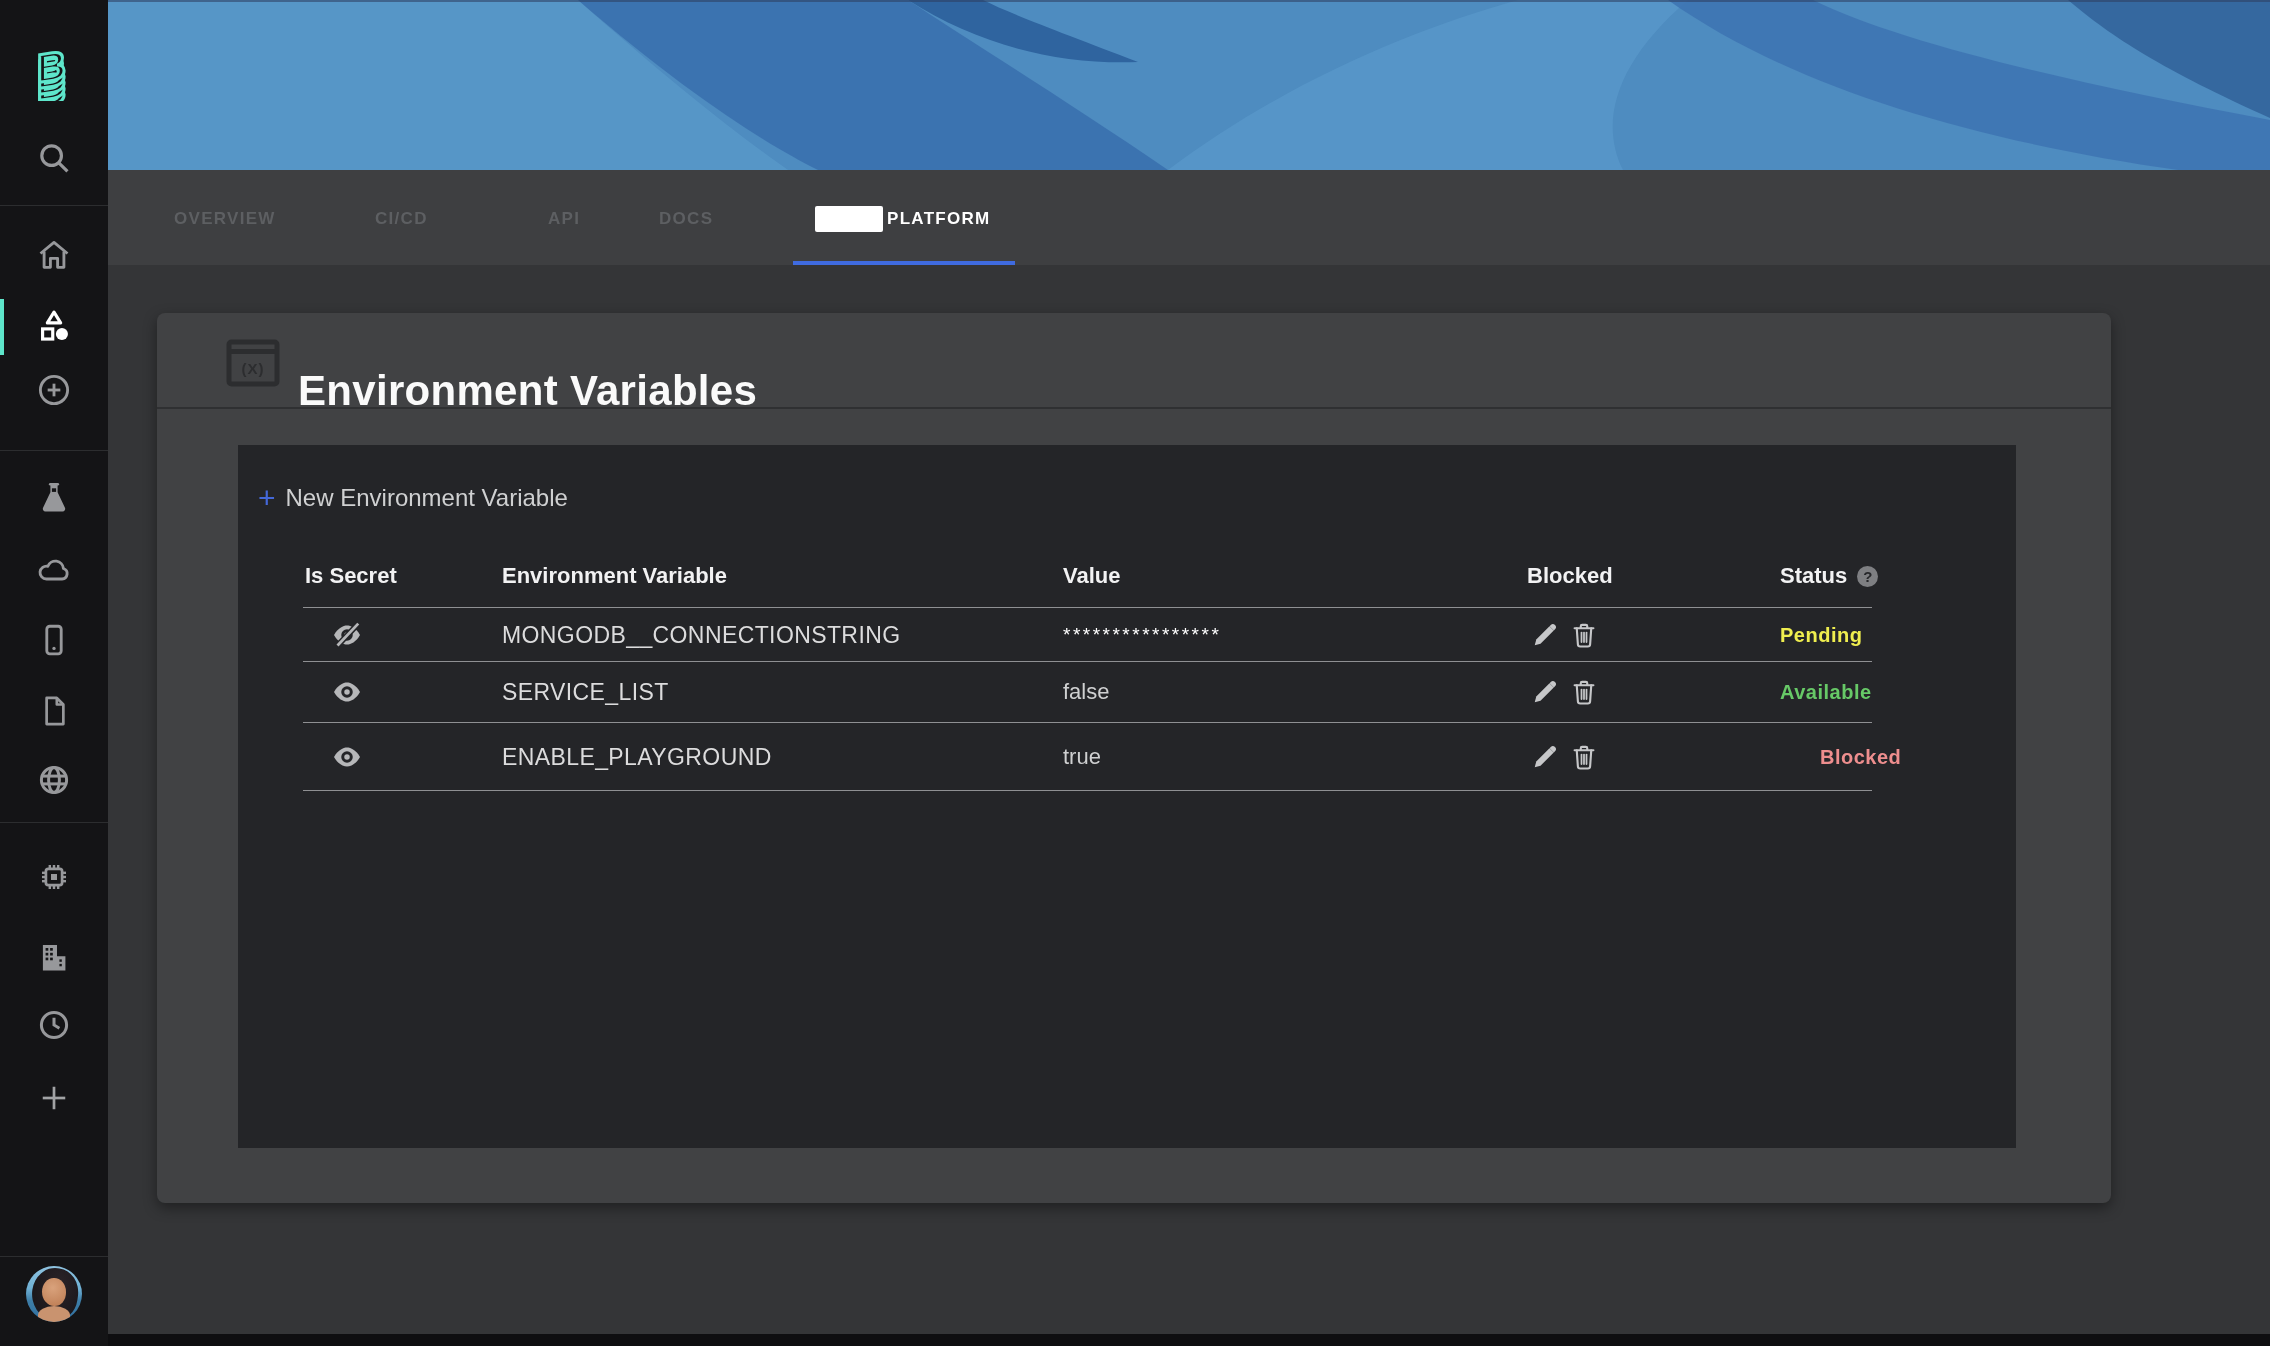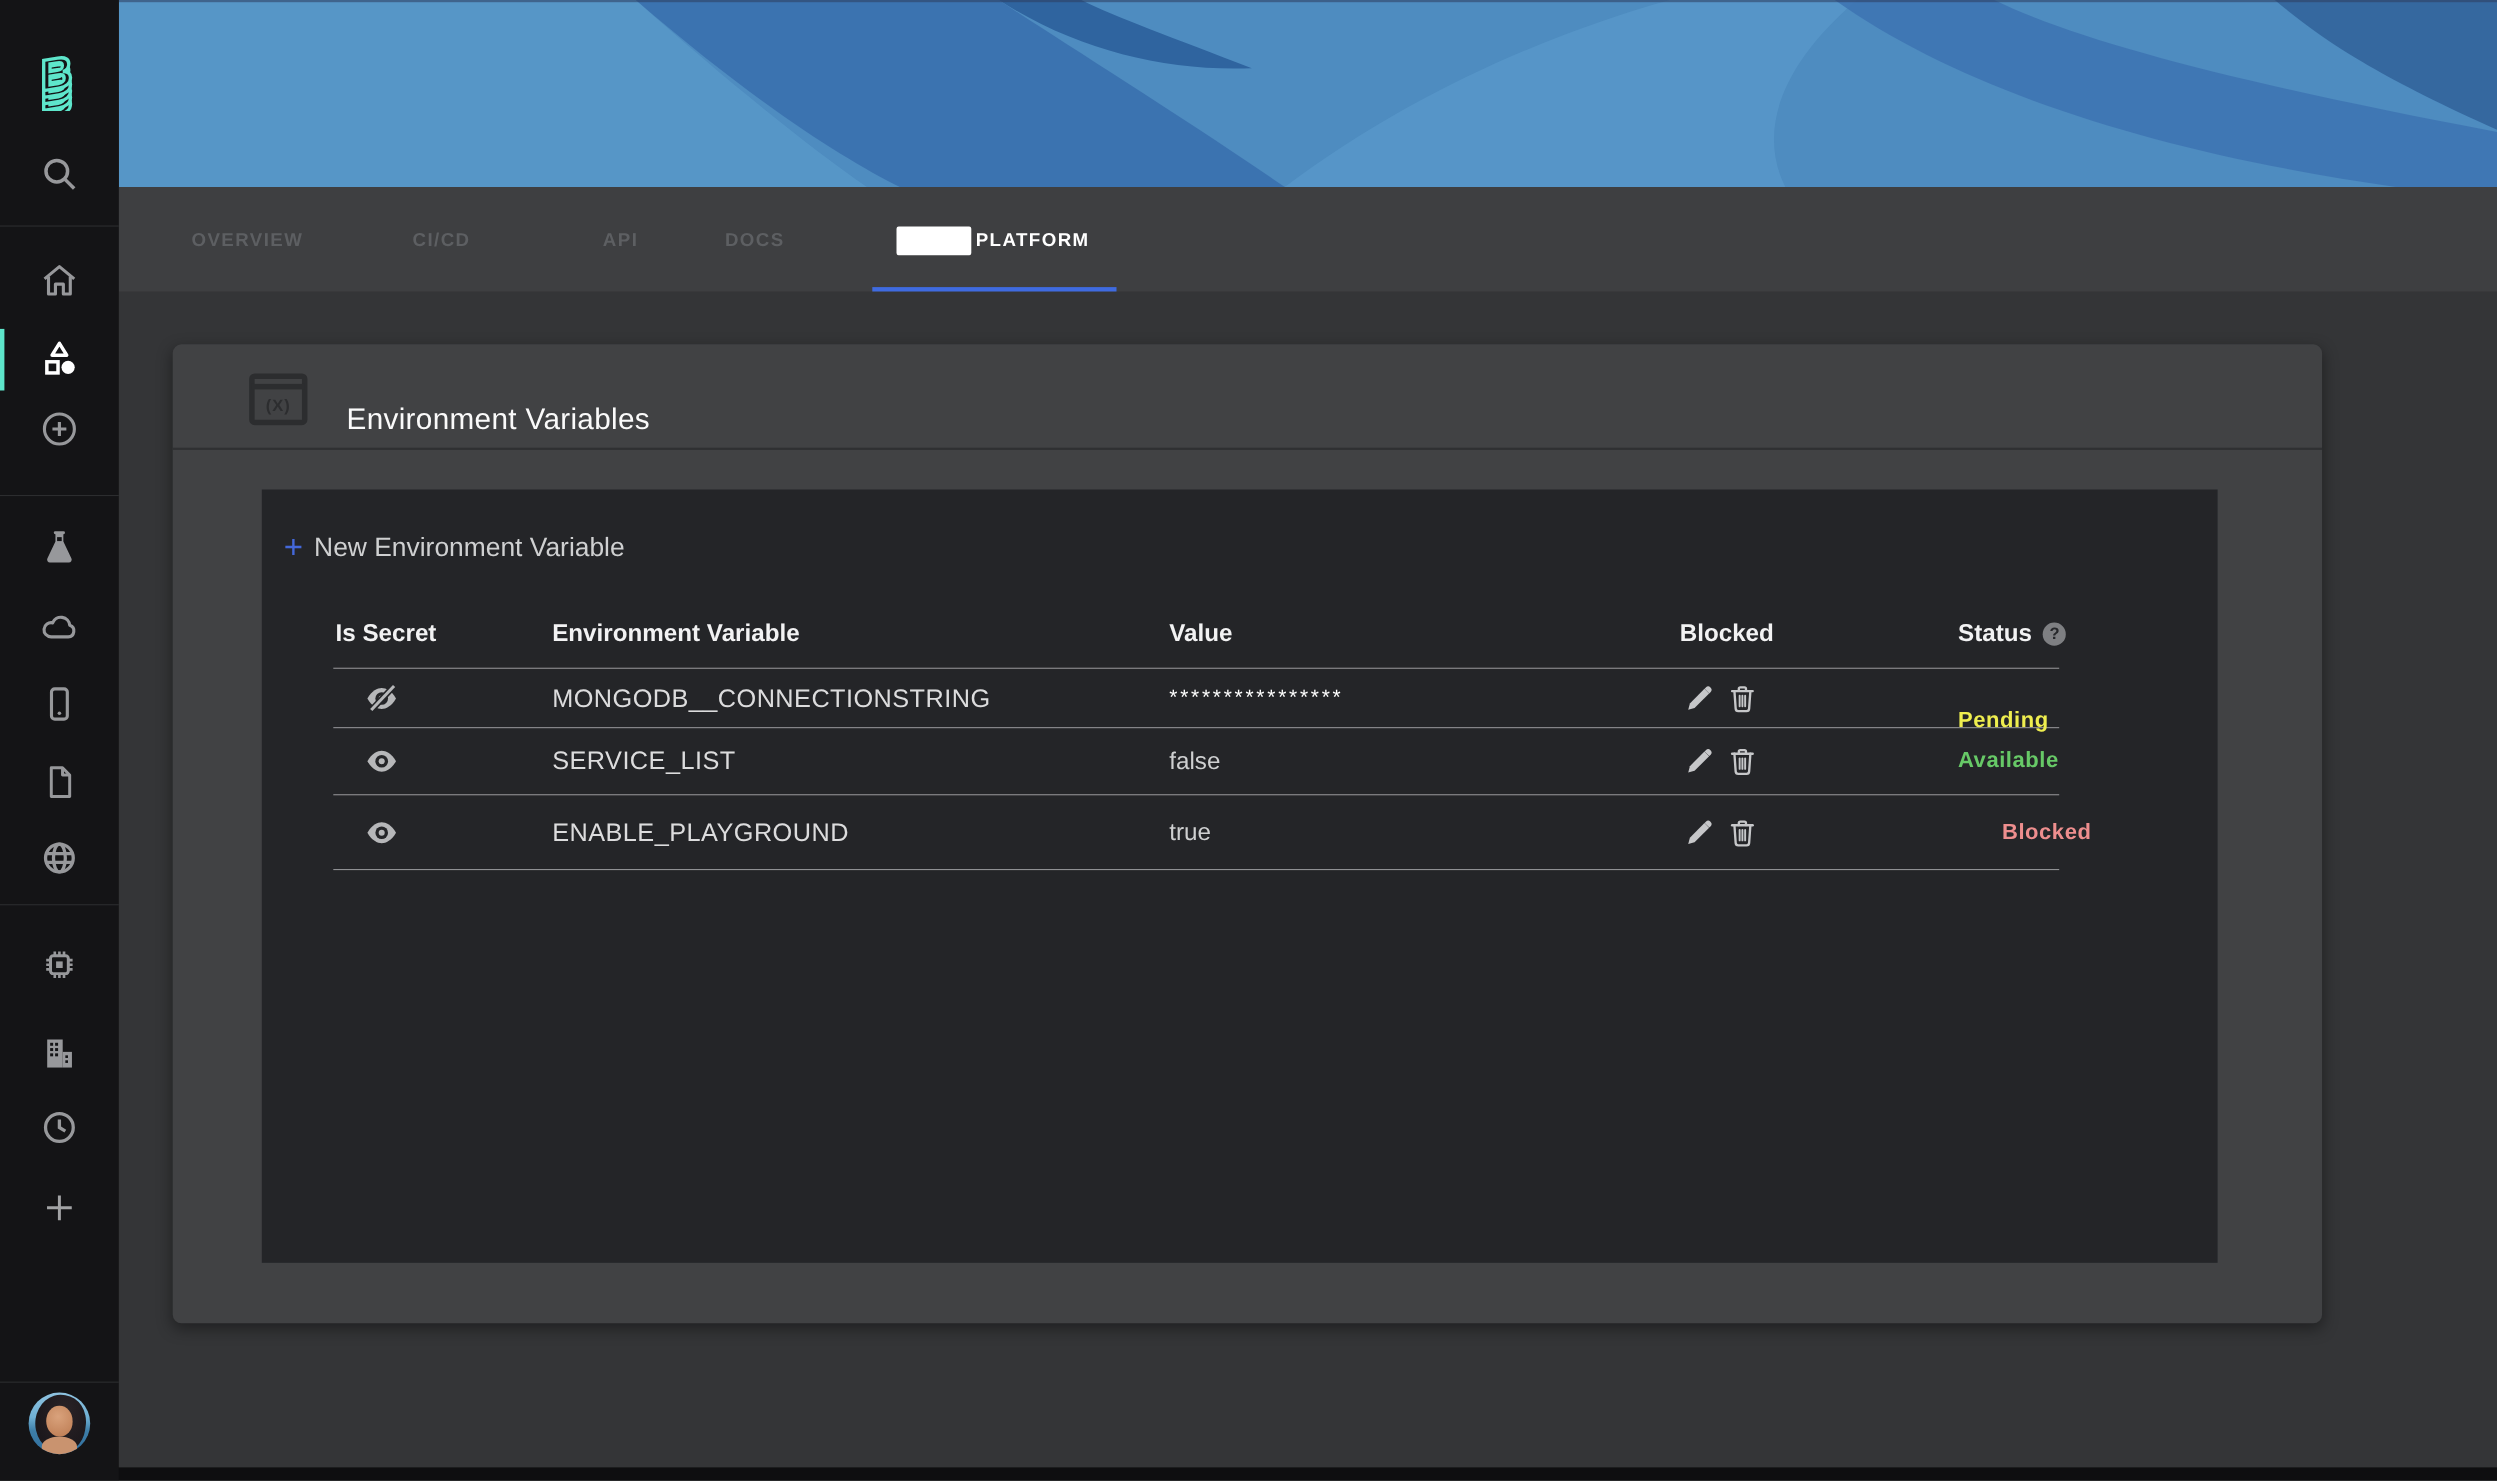--- a/index.html
+++ b/index.html
@@ -32,21 +32,21 @@
           background:radial-gradient(circle at 45% 35%,#d9a27c 0%,#c08057 85%);}
   .avatar .body{position:absolute;left:12px;top:40px;width:32px;height:18px;border-radius:50% 50% 0 0;
           background:#c9936f;}
 
   
   .card{position:absolute;left:157px;top:313px;width:1954px;height:890px;background:#414244;border-radius:8px;
         box-shadow:0 5px 14px rgba(0,0,0,.4);}
   .card-header{position:absolute;left:0;top:0;width:100%;height:94px;}
   .card-icon{position:absolute;left:69px;top:26px;}
   .card-title{position:absolute;left:141px;top:24px;height:52px;line-height:52px;
-              font-size:27px;font-weight:normal;color:#fafafa;letter-spacing:.3px;margin-left:17px;}
+              font-size:42px;font-weight:bold;color:#fafafa;letter-spacing:.3px;}
   .card-divider{position:absolute;left:0;top:94px;width:100%;height:2px;background:#2f3032;}
   .inner-panel{position:absolute;left:81px;top:132px;width:1778px;height:703px;background:#242528;}
 
   .new-var{position:absolute;left:20px;top:36px;height:34px;display:flex;align-items:center;gap:10px;
            background:none;border:none;cursor:pointer;padding:0;}
   .new-var .plus{color:#4468d9;font-size:30px;font-weight:400;line-height:30px;}
   .new-var .lbl{color:#cfd0d1;font-size:24px;}
 
   .table{position:absolute;left:65px;top:0;width:1569px;height:100%;}
   .th{position:absolute;top:116px;height:30px;line-height:30px;font-size:22px;font-weight:bold;color:#f2f2f3;}
@@ -302,21 +302,21 @@
             <path d="M4.5 6.6 H19.5"></path>
               <path d="M9.4 6.4 V5 a1.1 1.1 0 0 1 1.1 -1.1 h3 a1.1 1.1 0 0 1 1.1 1.1 V6.4"></path>
             <path d="M6.2 6.6 l.9 12.8 a1.9 1.9 0 0 0 1.9 1.8 h6 a1.9 1.9 0 0 0 1.9 -1.8 l.9 -12.8"></path>
             <g stroke-width="1.4">
                 <line x1="10" y1="10" x2="10" y2="17.6"></line>
                 <line x1="12" y1="10" x2="12" y2="17.6"></line>
                 <line x1="14" y1="10" x2="14" y2="17.6"></line>
               </g>
           </svg>
         </span>
-        <span class="cell c-status" style="color: rgb(239, 238, 79); margin-top: 20px;">Pending</span>
+        <span class="cell c-status" style="color: rgb(239, 238, 79);">Pending</span>
       </div>
 
       <div class="row row2">
         <span class="cell c-eye">
 
           <svg class="ic-eye" width="40" height="30" viewBox="0 0 24 24" style="display: block;">
             <path d="M1.6 12 C4.8 6.4 8.9 4.4 12 4.4 C15.1 4.4 19.2 6.4 22.4 12 C19.2 17.6 15.1 19.6 12 19.6 C8.9 19.6 4.8 17.6 1.6 12 Z" fill="#b6b7b9"></path>
             <circle cx="12" cy="12" r="4.6" fill="#242528"></circle>
               <circle cx="12" cy="12" r="2.2" fill="#b6b7b9"></circle>
           </svg>

